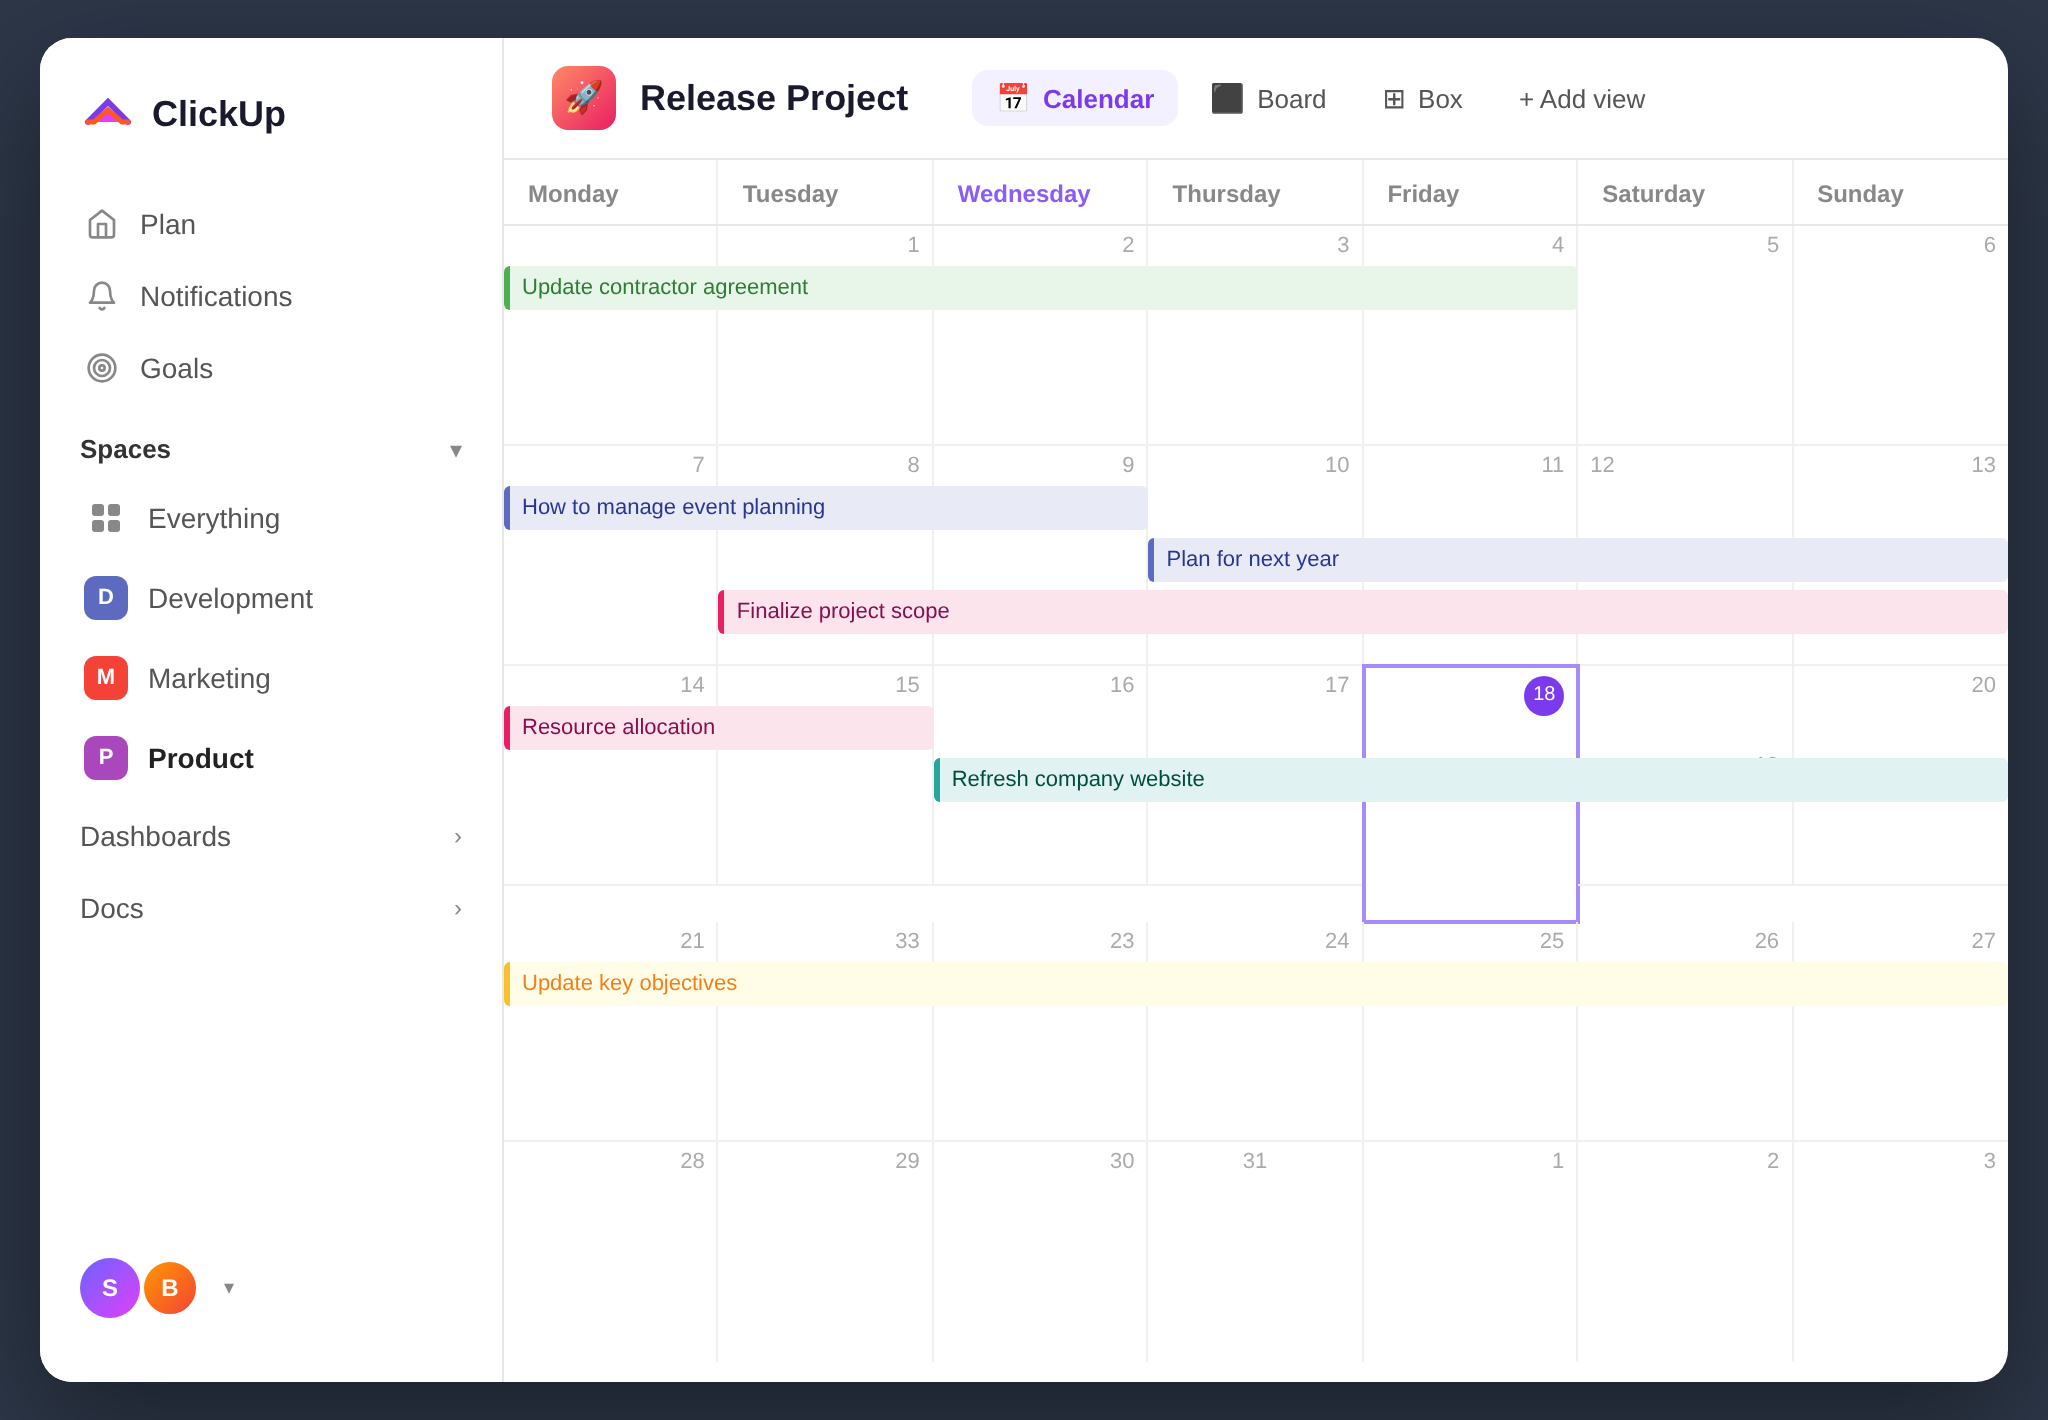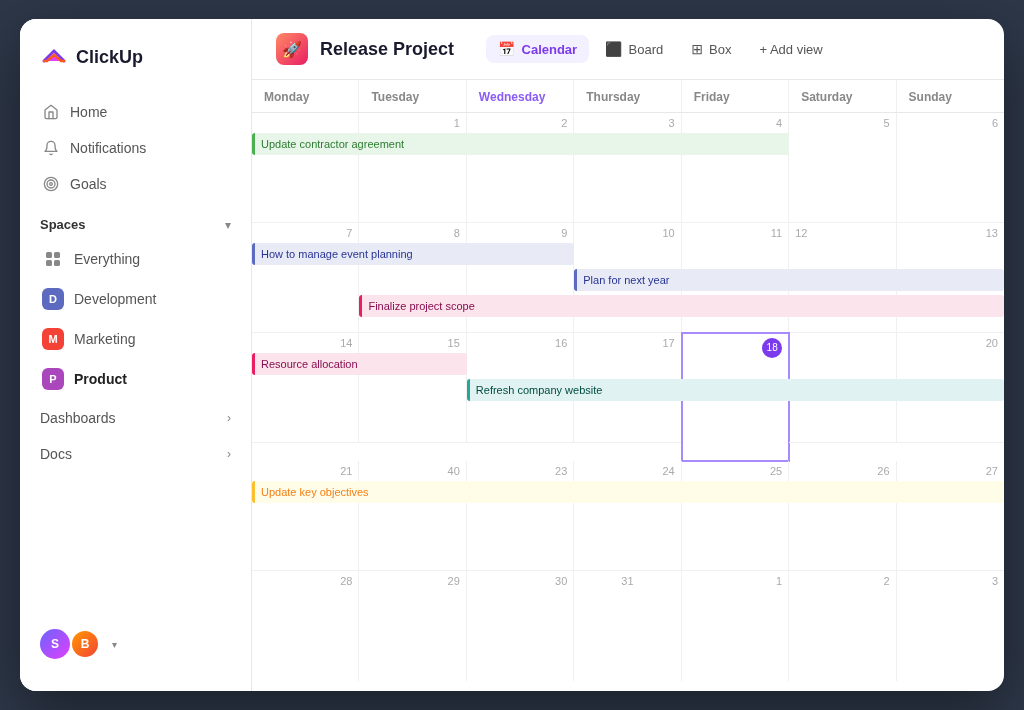--- a/index.html
+++ b/index.html
@@ -235,21 +235,21 @@
     </div>
 
     <div class="sidebar-nav">
       <div class="nav-item">
         <span class="nav-icon">
           <svg width="16" height="16" viewBox="0 0 24 24" fill="none" stroke="#888" stroke-width="2" stroke-linecap="round" stroke-linejoin="round">
               <path d="M3 9l9-7 9 7v11a2 2 0 01-2 2H5a2 2 0 01-2-2z"></path>
               <polyline points="9 22 9 12 15 12 15 22"></polyline>
             </svg>
         </span>
-        <span>Home</span>
+        <span>Plan</span>
       </div>
       <div class="nav-item">
         <span class="nav-icon">
           <svg width="16" height="16" viewBox="0 0 24 24" fill="none" stroke="#888" stroke-width="2" stroke-linecap="round" stroke-linejoin="round">
               <path d="M18 8A6 6 0 006 8c0 7-3 9-3 9h18s-3-2-3-9"></path>
               <path d="M13.73 21a2 2 0 01-3.46 0"></path>
             </svg>
         </span>
         <span>Notifications</span>
       </div>
@@ -431,21 +431,21 @@
               <div style="position: absolute; top: 20px; left: 0%; width: 28.5714%; height: 22px; background: rgb(252, 228, 236); border-left: 3px solid rgb(233, 30, 99); border-radius: 3px; padding: 0px 6px; font-size: 11px; font-weight: 500; color: rgb(136, 14, 79); display: flex; align-items: center; white-space: nowrap; overflow: hidden; text-overflow: ellipsis; pointer-events: auto; cursor: pointer; z-index: 2;">Resource allocation</div>
               <div style="position: absolute; top: 46px; left: 28.5714%; width: 71.4286%; height: 22px; background: rgb(224, 242, 241); border-left: 3px solid rgb(38, 166, 154); border-radius: 3px; padding: 0px 6px; font-size: 11px; font-weight: 500; color: rgb(0, 77, 64); display: flex; align-items: center; white-space: nowrap; overflow: hidden; text-overflow: ellipsis; pointer-events: auto; cursor: pointer; z-index: 2;">Refresh company website</div>
             </div>
           </div>
           <div style="position: relative;">
             <div style="display: grid; grid-template-columns: repeat(7, 1fr);">
               <div style="height: 110px; border-right: 1px solid rgb(240, 240, 240); border-bottom: 1px solid rgb(240, 240, 240); padding: 4px 6px; position: relative;">
                 <div style="text-align: right; font-size: 11px; color: rgb(170, 170, 170);">21</div>
               </div>
               <div style="height: 110px; border-right: 1px solid rgb(240, 240, 240); border-bottom: 1px solid rgb(240, 240, 240); padding: 4px 6px; position: relative;">
-                <div style="text-align: right; font-size: 11px; color: rgb(170, 170, 170);">40</div>
+                <div style="text-align: right; font-size: 11px; color: rgb(170, 170, 170);">33</div>
               </div>
               <div style="height: 110px; border-right: 1px solid rgb(240, 240, 240); border-bottom: 1px solid rgb(240, 240, 240); padding: 4px 6px; position: relative;">
                 <div style="text-align: right; font-size: 11px; color: rgb(170, 170, 170);">23</div>
               </div>
               <div style="height: 110px; border-right: 1px solid rgb(240, 240, 240); border-bottom: 1px solid rgb(240, 240, 240); padding: 4px 6px; position: relative;">
                 <div style="text-align: right; font-size: 11px; color: rgb(170, 170, 170);">24</div>
               </div>
               <div style="height: 110px; border-right: 1px solid rgb(240, 240, 240); border-bottom: 1px solid rgb(240, 240, 240); padding: 4px 6px; position: relative;">
                 <div style="text-align: right; font-size: 11px; color: rgb(170, 170, 170);">25</div>
               </div>

